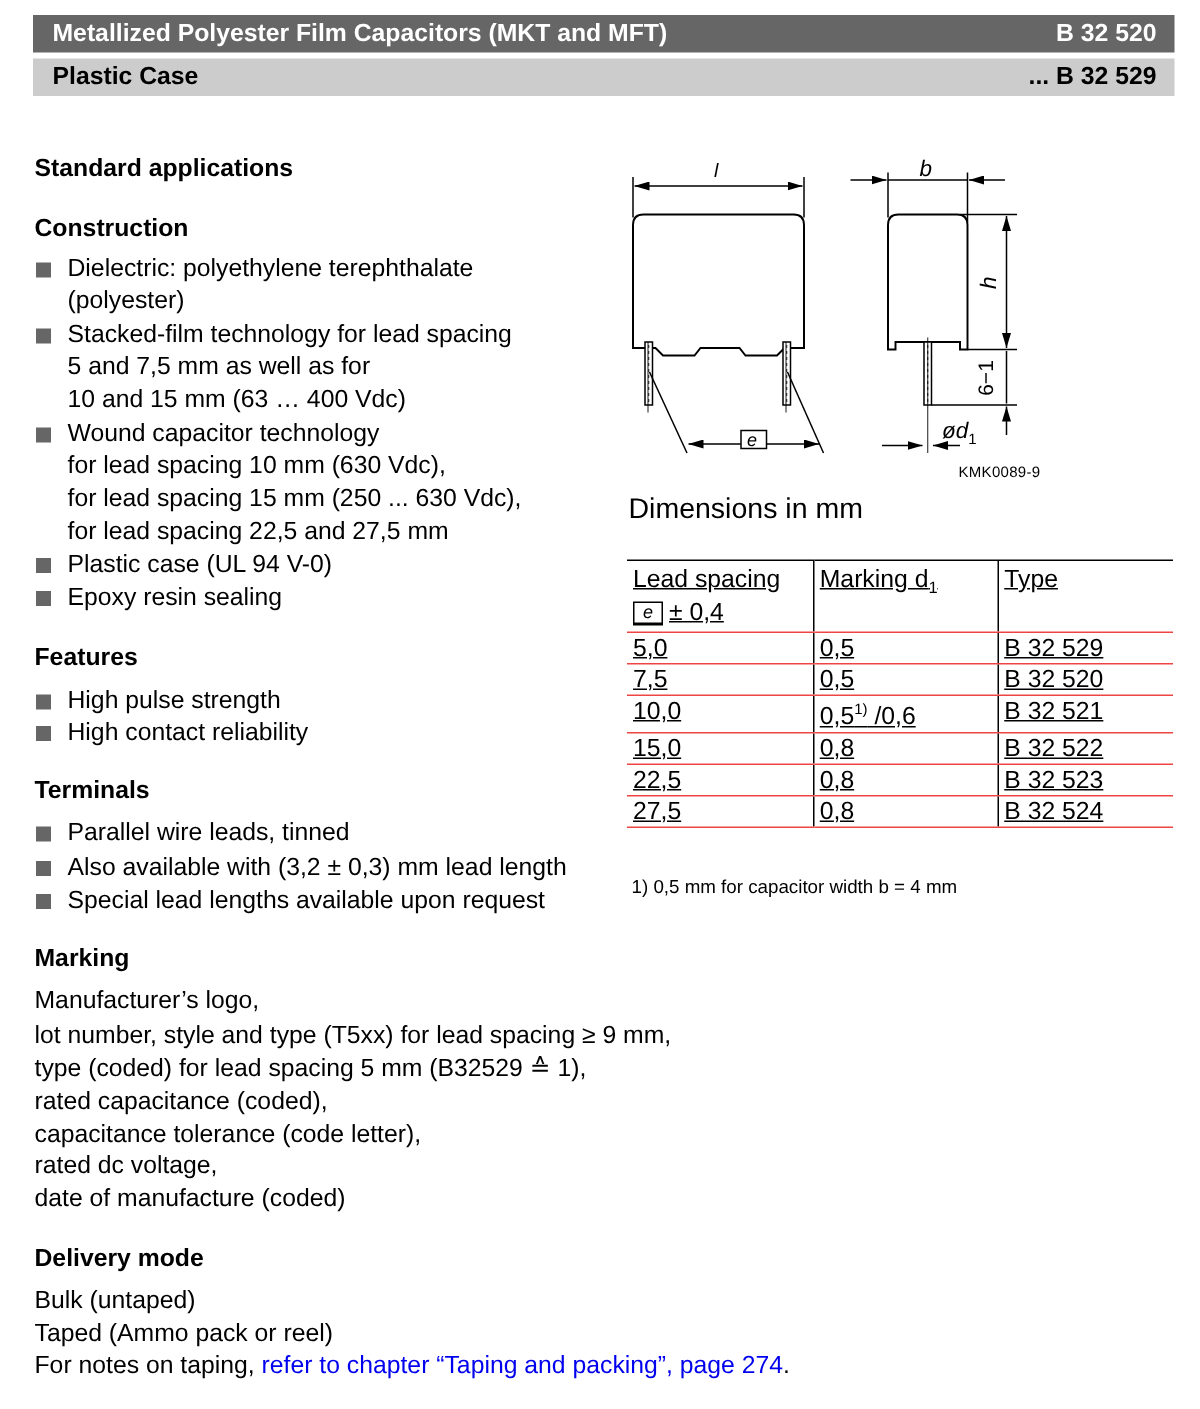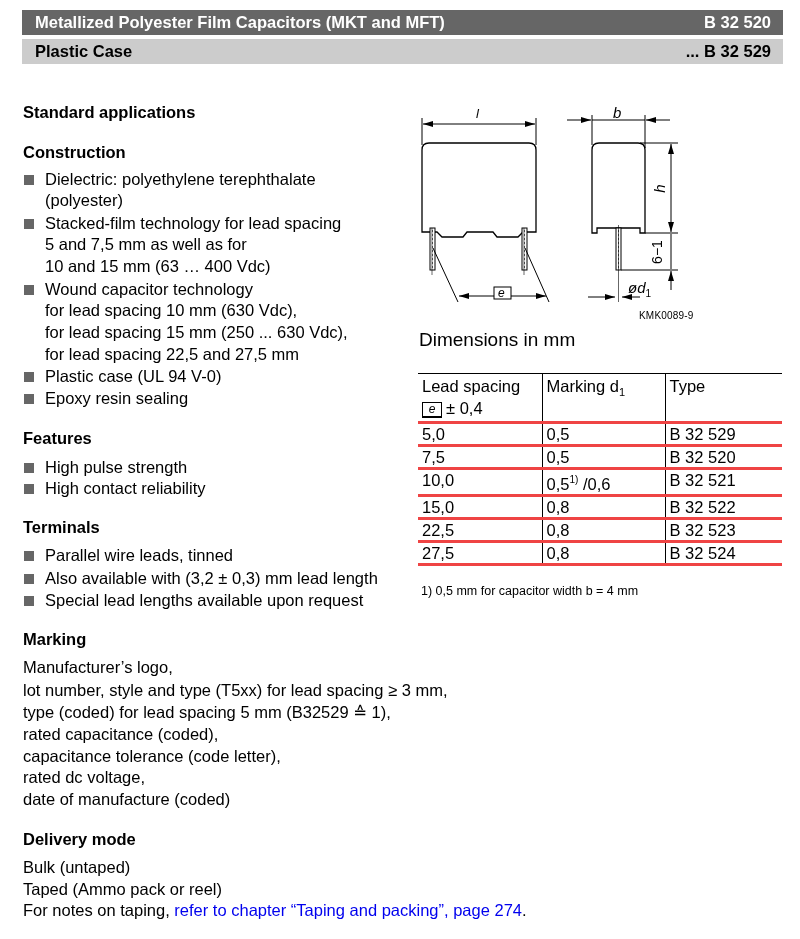--- a/index.html
+++ b/index.html
@@ -21,23 +21,24 @@
     .h2 { position: absolute; left: 23px; font-weight: bold; font-size: 16.5px; line-height: 20px; }
     .txt { position: absolute; font-size: 16.5px; line-height: 21.5px; white-space: nowrap; }
     .bul { position: absolute; left: 24px; width: 10px; height: 10px; background: #666666; }
     .link { color: #0000ee; cursor: pointer; }
 
     table.spec {
       position: absolute; left: 418px; top: 373px; width: 364px;
       border-collapse: collapse; font-size: 16.5px;
     }
     table.spec td {
-      border-top: 1px solid #000; border-bottom: 3px solid #ef4444;
+      border-top: 1px solid #000; border-bottom: 1px solid #ef4444;
       padding: 0 4px; height: 20px; line-height: 20px; vertical-align: top;
       white-space: nowrap;
+      text-decoration: underline;
     }
     table.spec td + td { border-left: 1px solid #000; }
     table.spec tr.head td { height: 46px; line-height: 22px; padding-top: 1px; }
     .boxe {
       display: inline-block; border: 1px solid #000; border-bottom-width: 2px;
       width: 18px; height: 13px; line-height: 12px; font-size: 12px;
       text-align: center; font-style: italic; vertical-align: 1px; margin-right: 4px;
     }
     .foot { position: absolute; left: 421px; top: 584px; font-size: 12.5px; white-space: nowrap; }
     .dimcap { position: absolute; left: 419px; top: 329px; font-size: 19px; }
@@ -96,21 +97,21 @@
   <div class="txt" style="left:45px;top:545px">Parallel wire leads, tinned</div>
   <span class="bul" style="top:574px"></span>
   <div class="txt" style="left:45px;top:568px">Also available with (3,2 ± 0,3) mm lead length</div>
   <span class="bul" style="top:596px"></span>
   <div class="txt" style="left:45px;top:590px">Special lead lengths available upon request</div>
 </div>
 
 <div class="h2" style="top:629px">Marking</div>
 <div>
   <div class="txt" style="left:23px;top:657px">Manufacturer’s logo,</div>
-  <div class="txt" style="left:23px;top:680px">lot number, style and type (T5xx) for lead spacing ≥ 3 mm,</div>
+  <div class="txt" style="left:23px;top:680px">lot number, style and type (T5xx) for lead spacing ≥ 9 mm,</div>
   <div class="txt" style="left:23px;top:702px">type (coded) for lead spacing 5 mm (B32529 ≙ 1),</div>
   <div class="txt" style="left:23px;top:724px">rated capacitance (coded),</div>
   <div class="txt" style="left:23px;top:746px">capacitance tolerance (code letter),</div>
   <div class="txt" style="left:23px;top:767px">rated dc voltage,</div>
   <div class="txt" style="left:23px;top:789px">date of manufacture (coded)</div>
 </div>
 
 <div class="h2" style="top:829px">Delivery mode</div>
 <div>
   <div class="txt" style="left:23px;top:857px">Bulk (untaped)</div>

